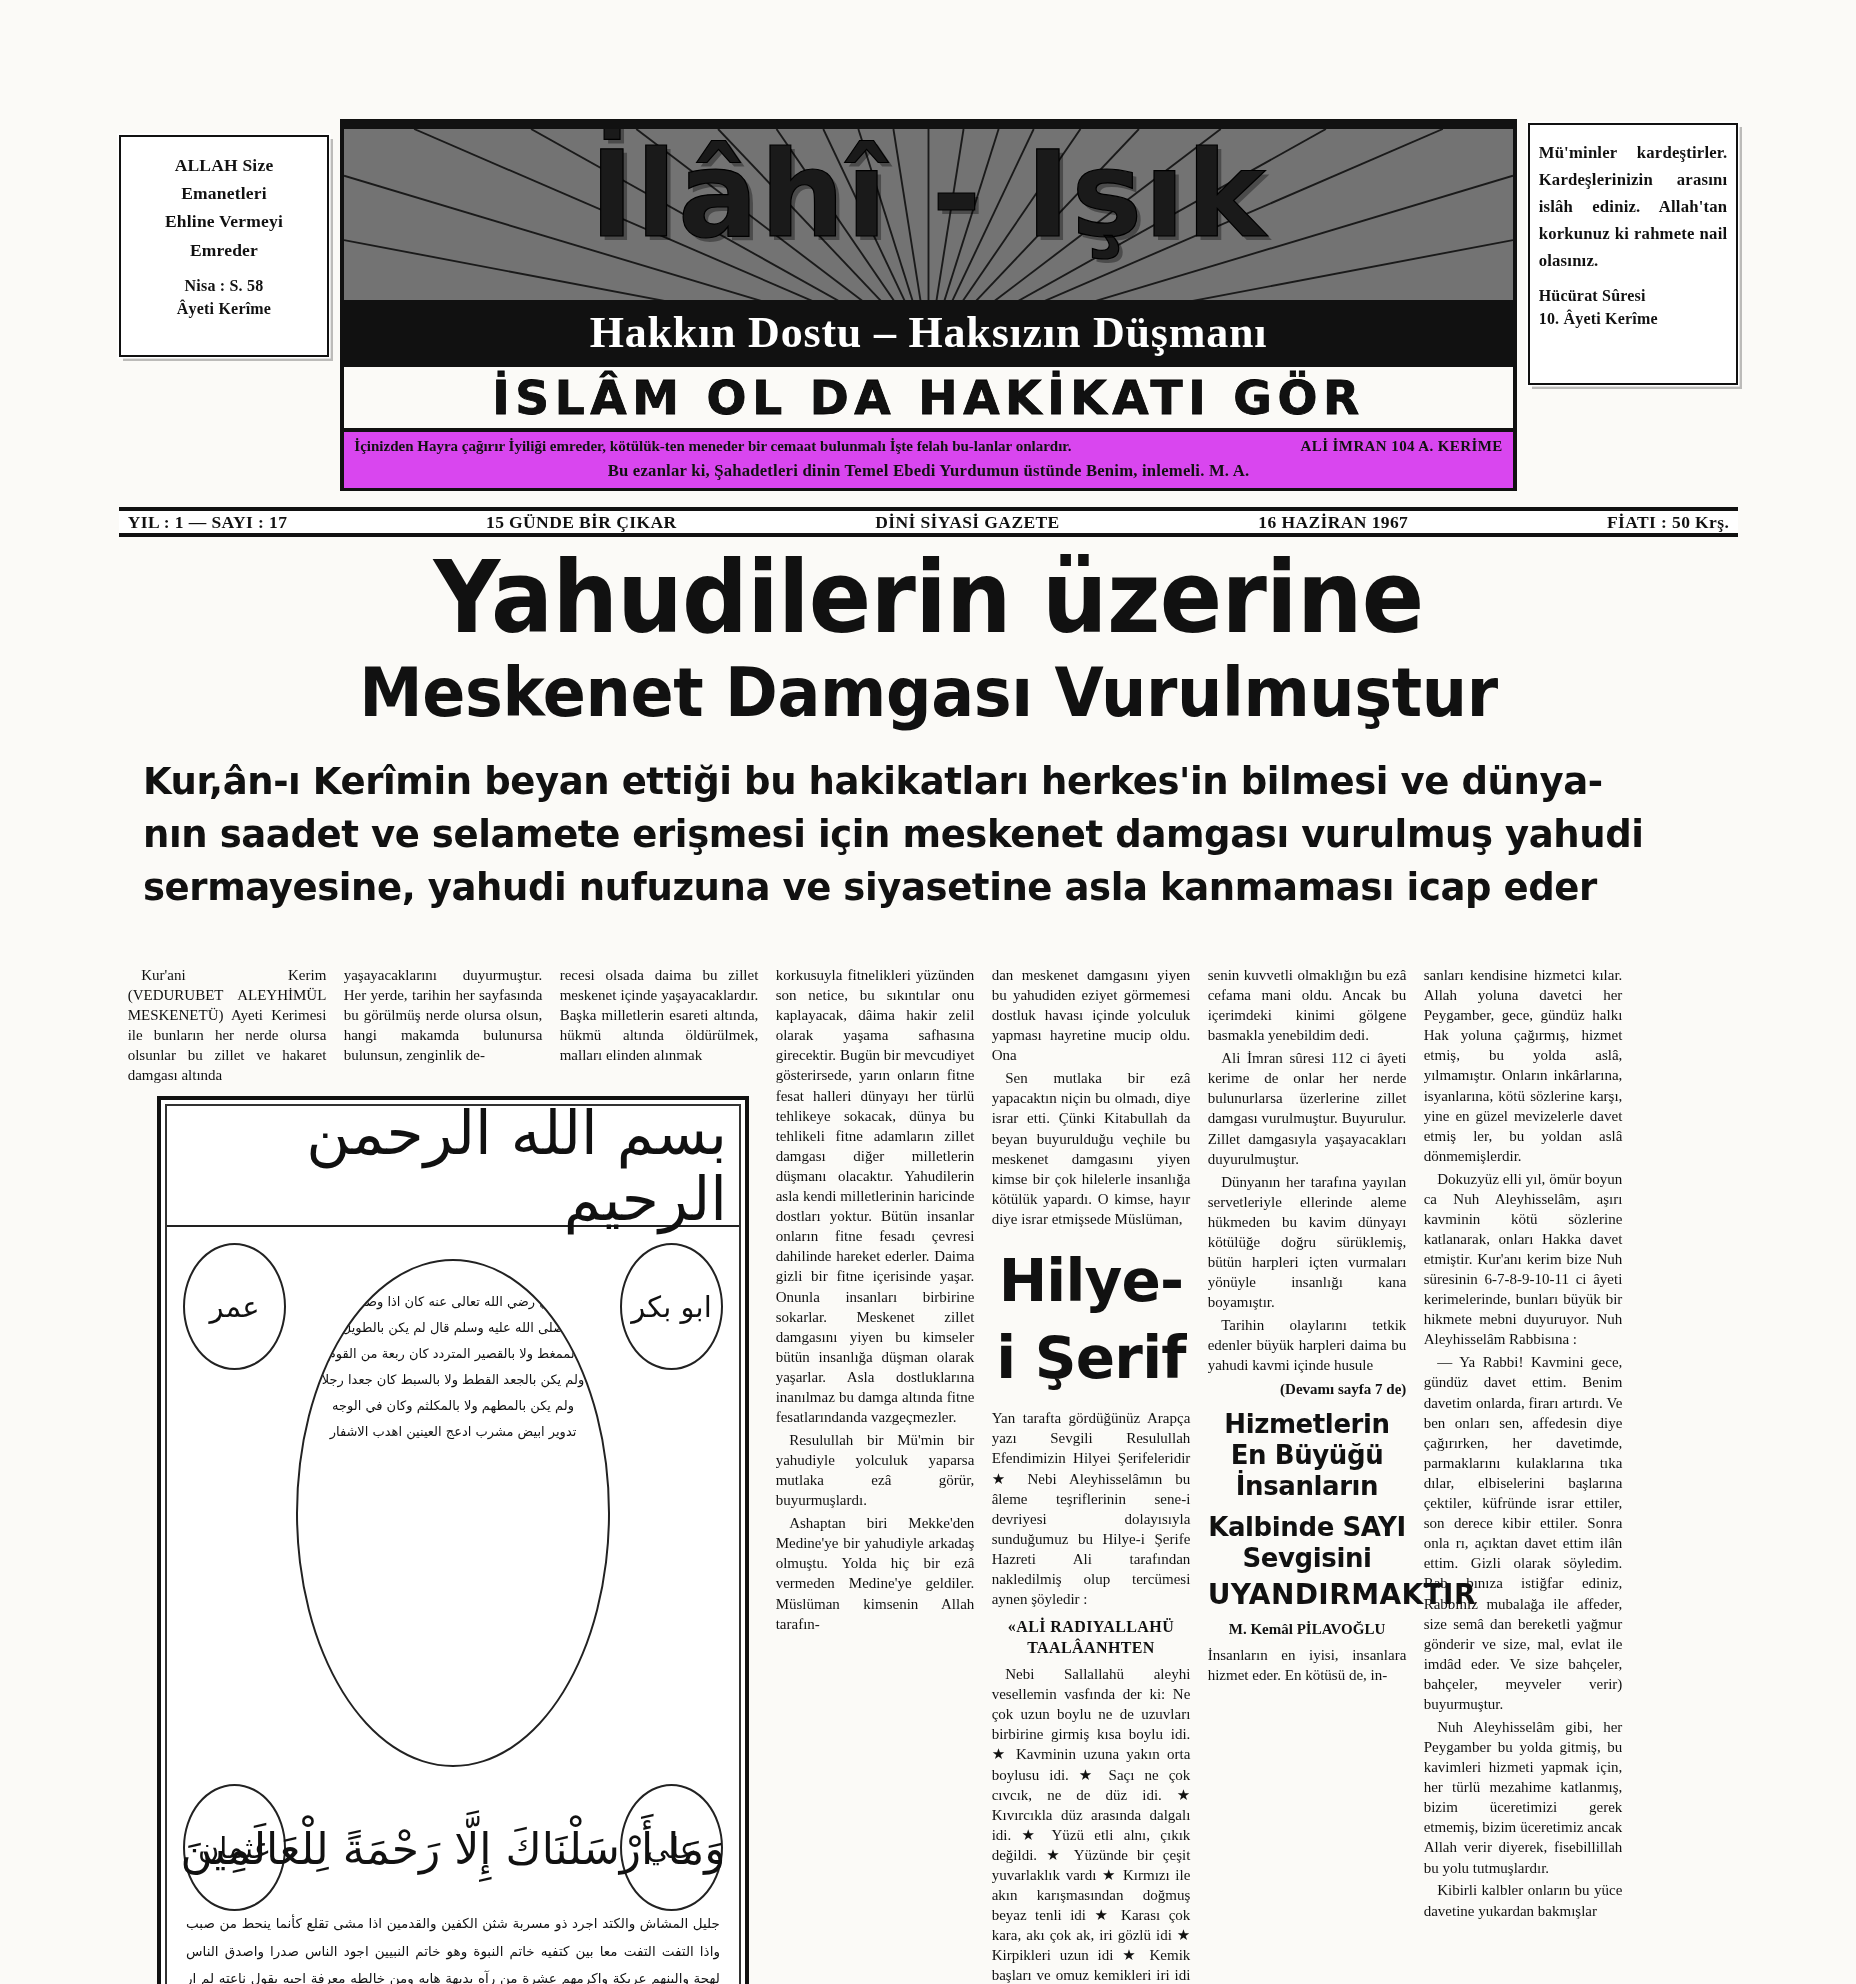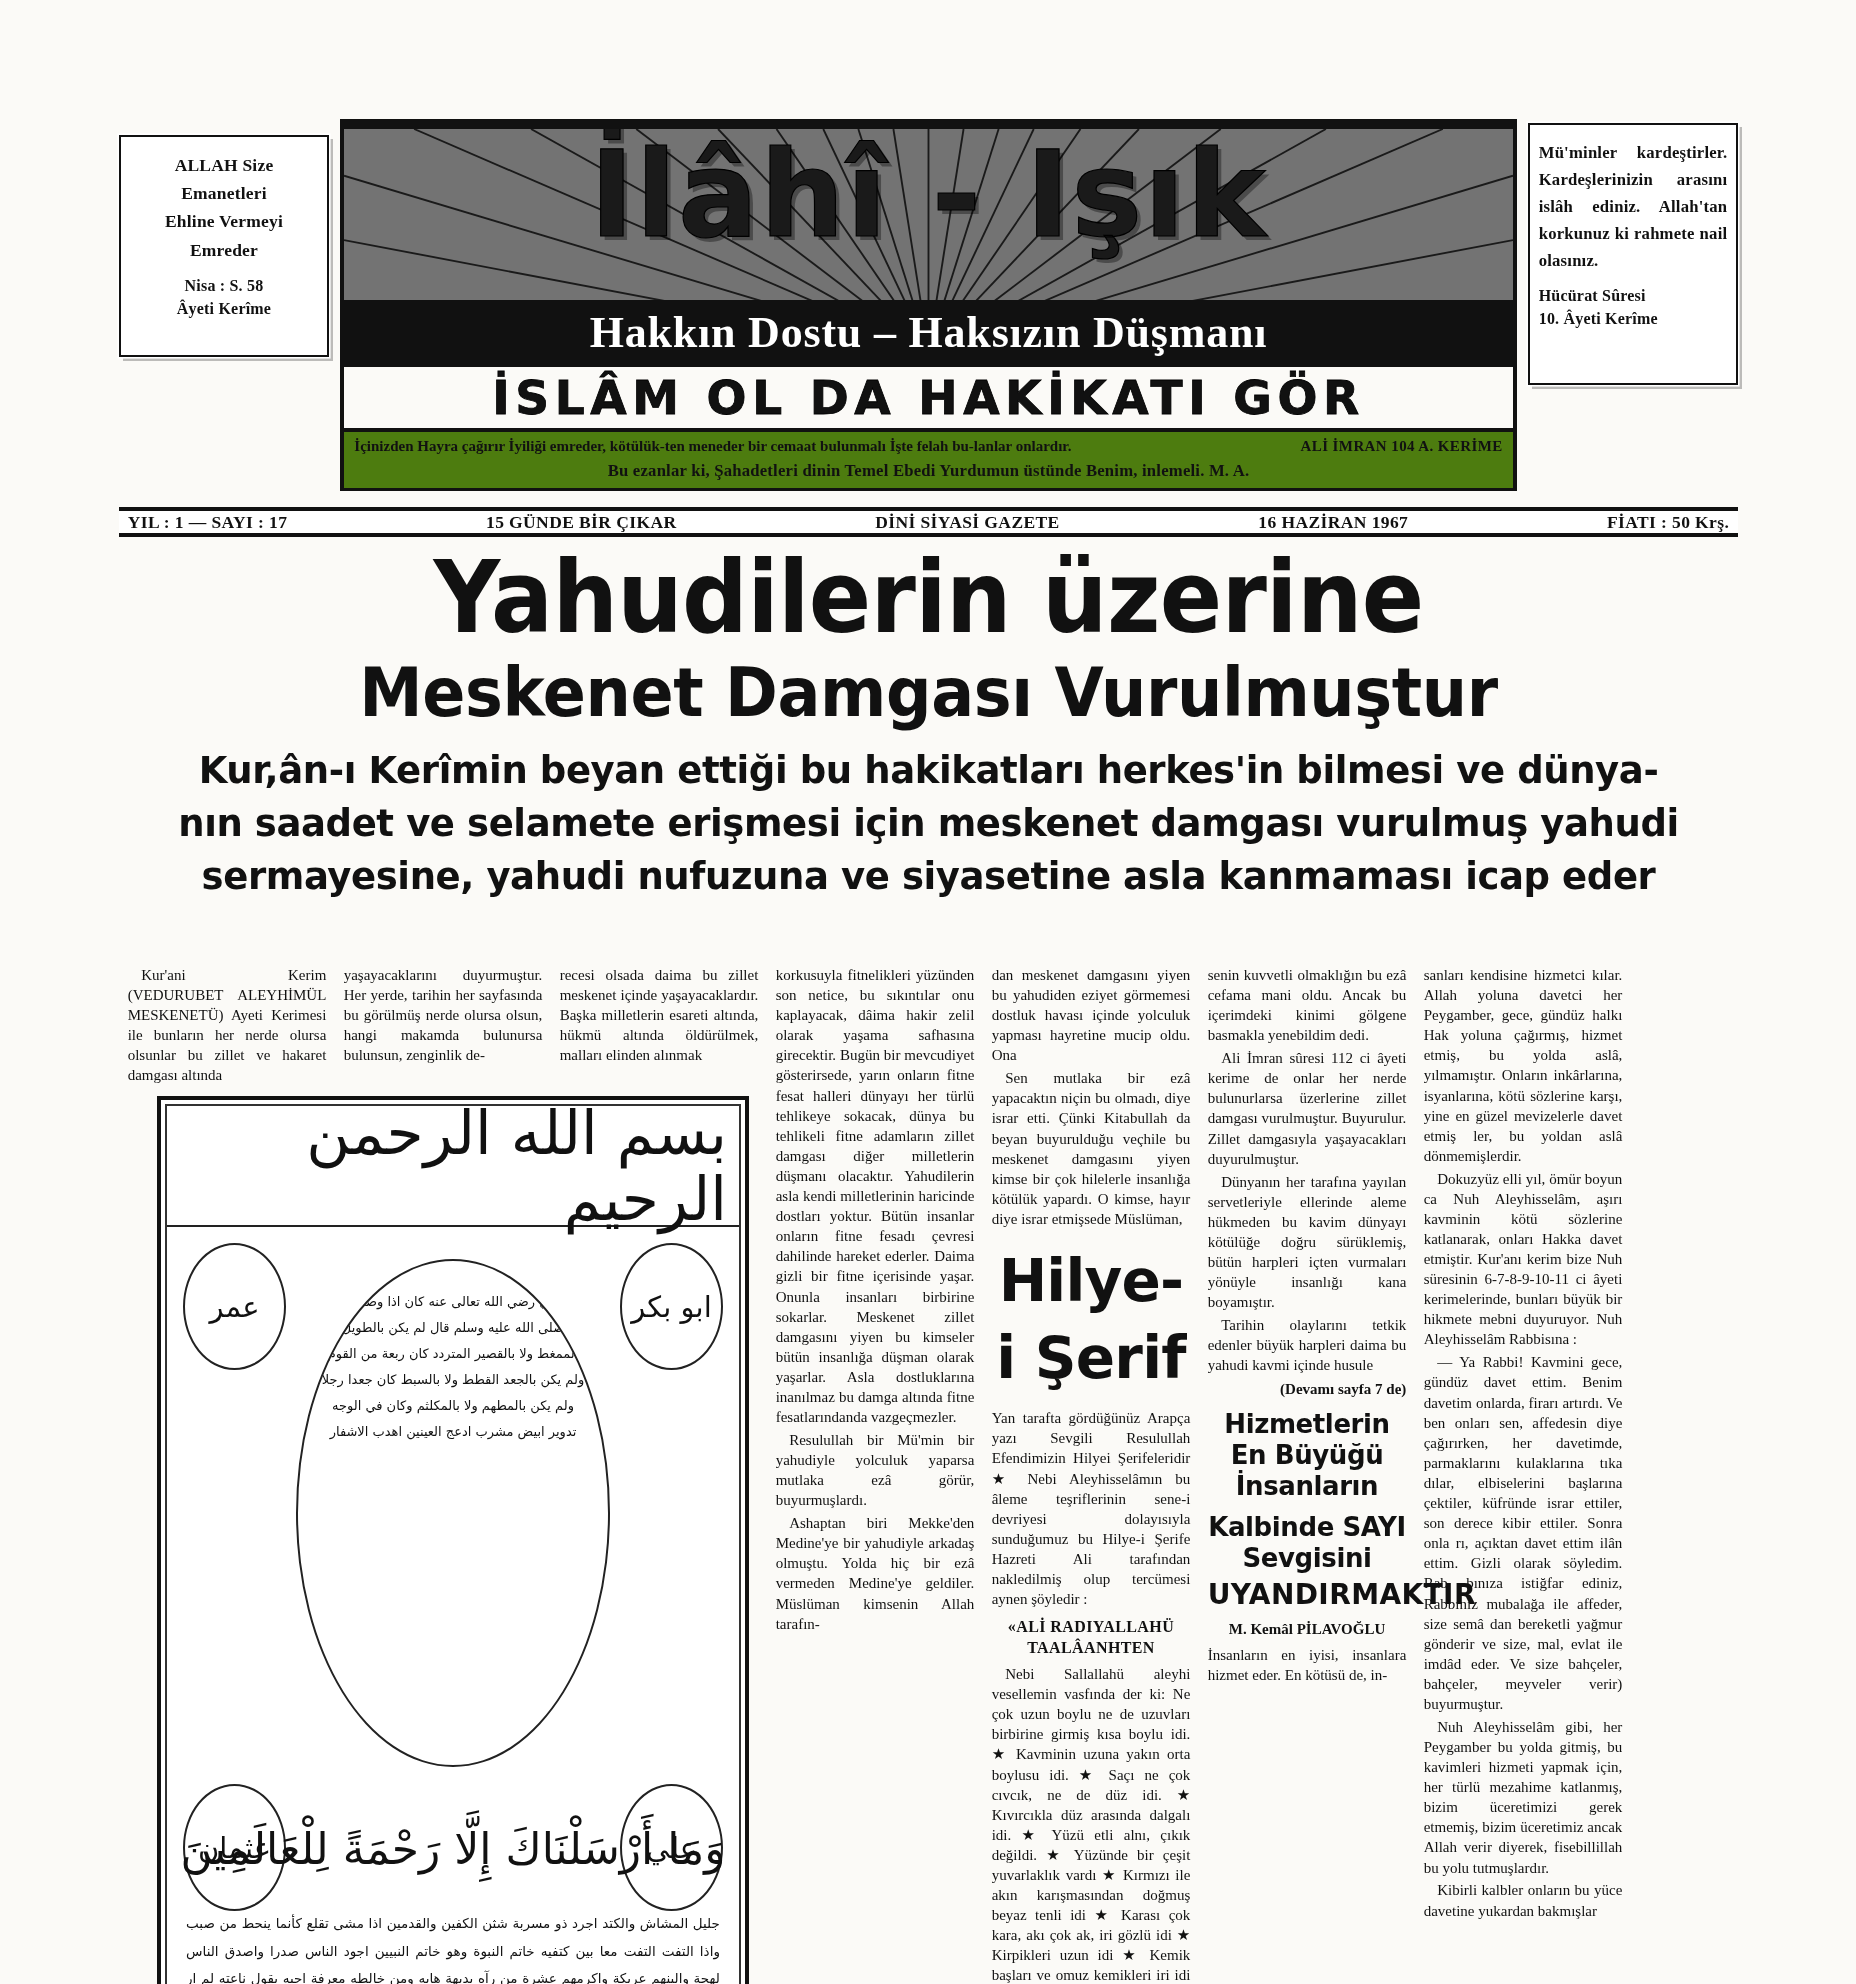--- a/index.html
+++ b/index.html
@@ -98,21 +98,21 @@
     border-left:4.8px solid #111;
     border-right:4.8px solid #111;
     border-bottom:4px solid #111;
     -webkit-text-stroke:0.8px #000;
   }
   .verse-strip{
     border-left:4px solid #111;
     border-right:4px solid #111;
     border-bottom:3.6px solid #111;
     padding:4.8px 10.3px 6.4px;
-    background:#4d7c0f;
+    background:#d946ef;
   }
   .verse-line1{
     display:flex; justify-content:space-between; align-items:baseline;
     font-size:15px; font-weight:700; line-height:1.3; gap:12px;
   }
   .verse-line1 .src{white-space:nowrap; letter-spacing:0.4px;}
   .verse-line2{
     text-align:center; font-size:16.7px; font-weight:700; margin-top:4.8px; letter-spacing:0.2px;
   }
   
@@ -150,22 +150,22 @@
     text-align:center;
     font-family:"DejaVu Sans", sans-serif;
     font-weight:700;
     font-size:67px;
     line-height:1.06;
     margin-top:9.5px;
     letter-spacing:-0.4px;
     transform:scaleX(.95);
   }
   .hl3{
-    margin-top:16px;
-    text-align:center;
+    margin-top:27px;
+    text-align:left;
     font-family:"DejaVu Sans", sans-serif;
     font-weight:700;
     font-size:37px;
     line-height:1.42;
     letter-spacing:-0.4px;
     padding:0 24px;
   }
   .hl3 div{white-space:nowrap;}
   
   .cols{

